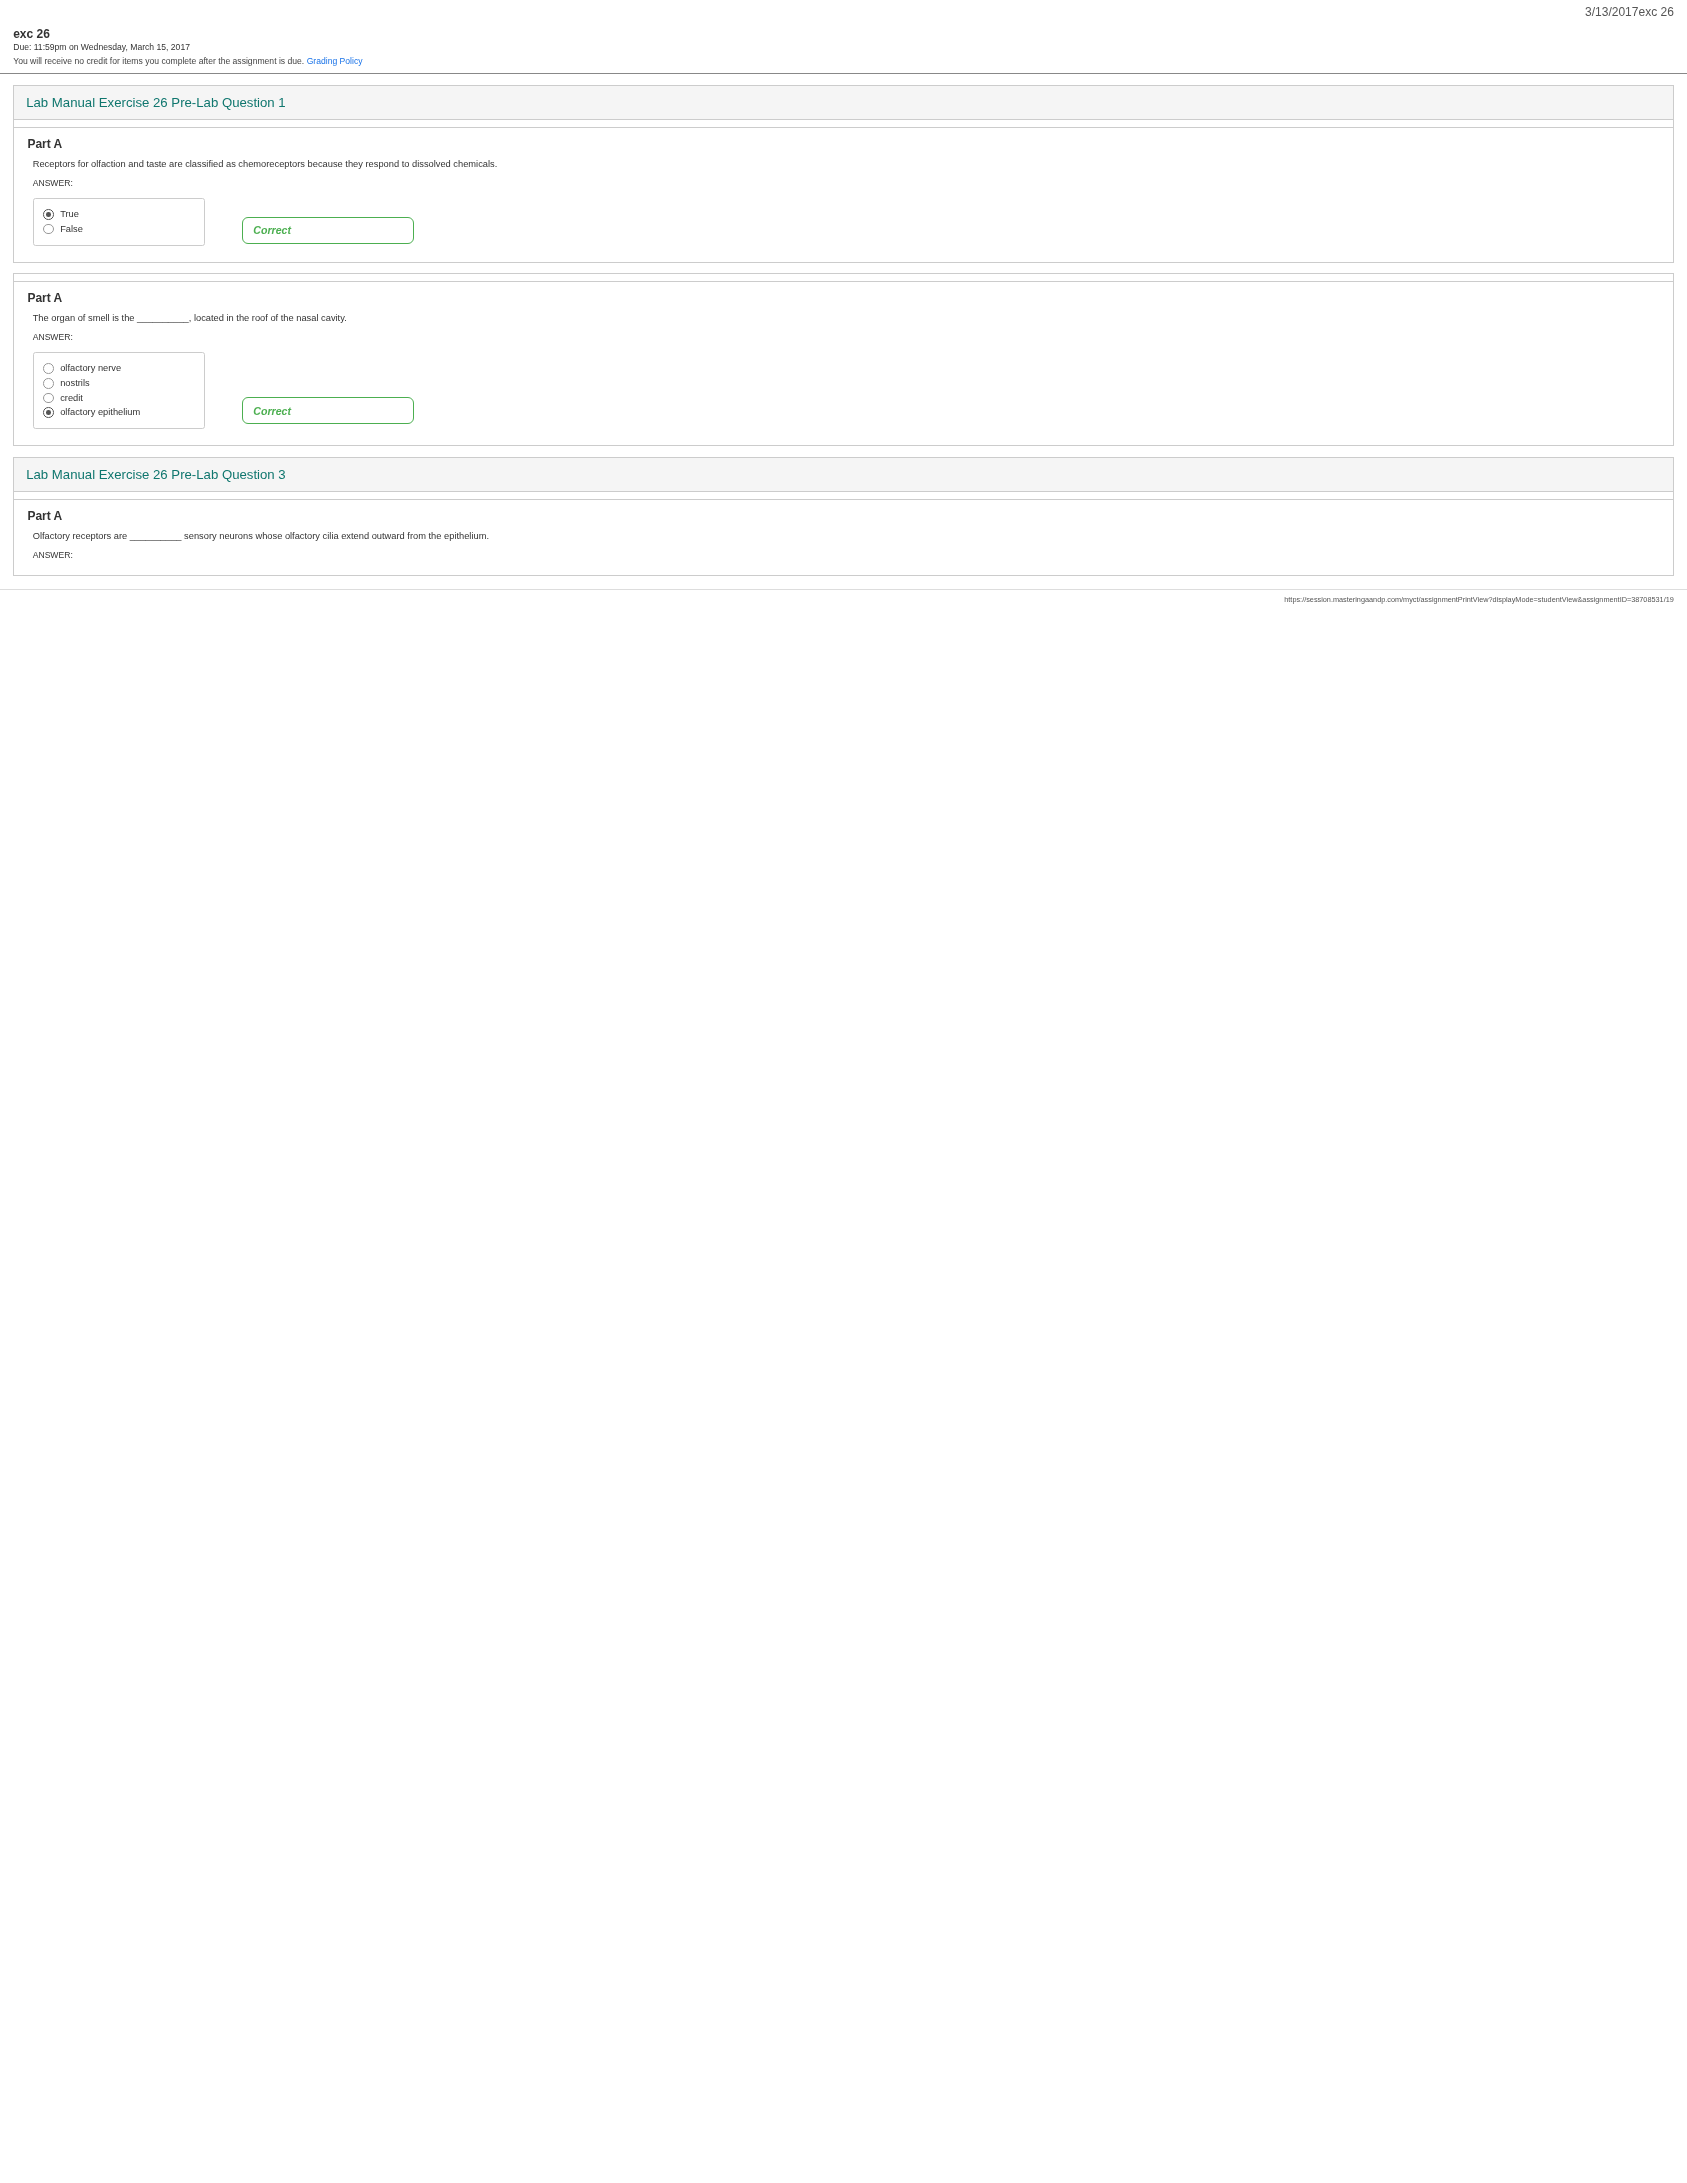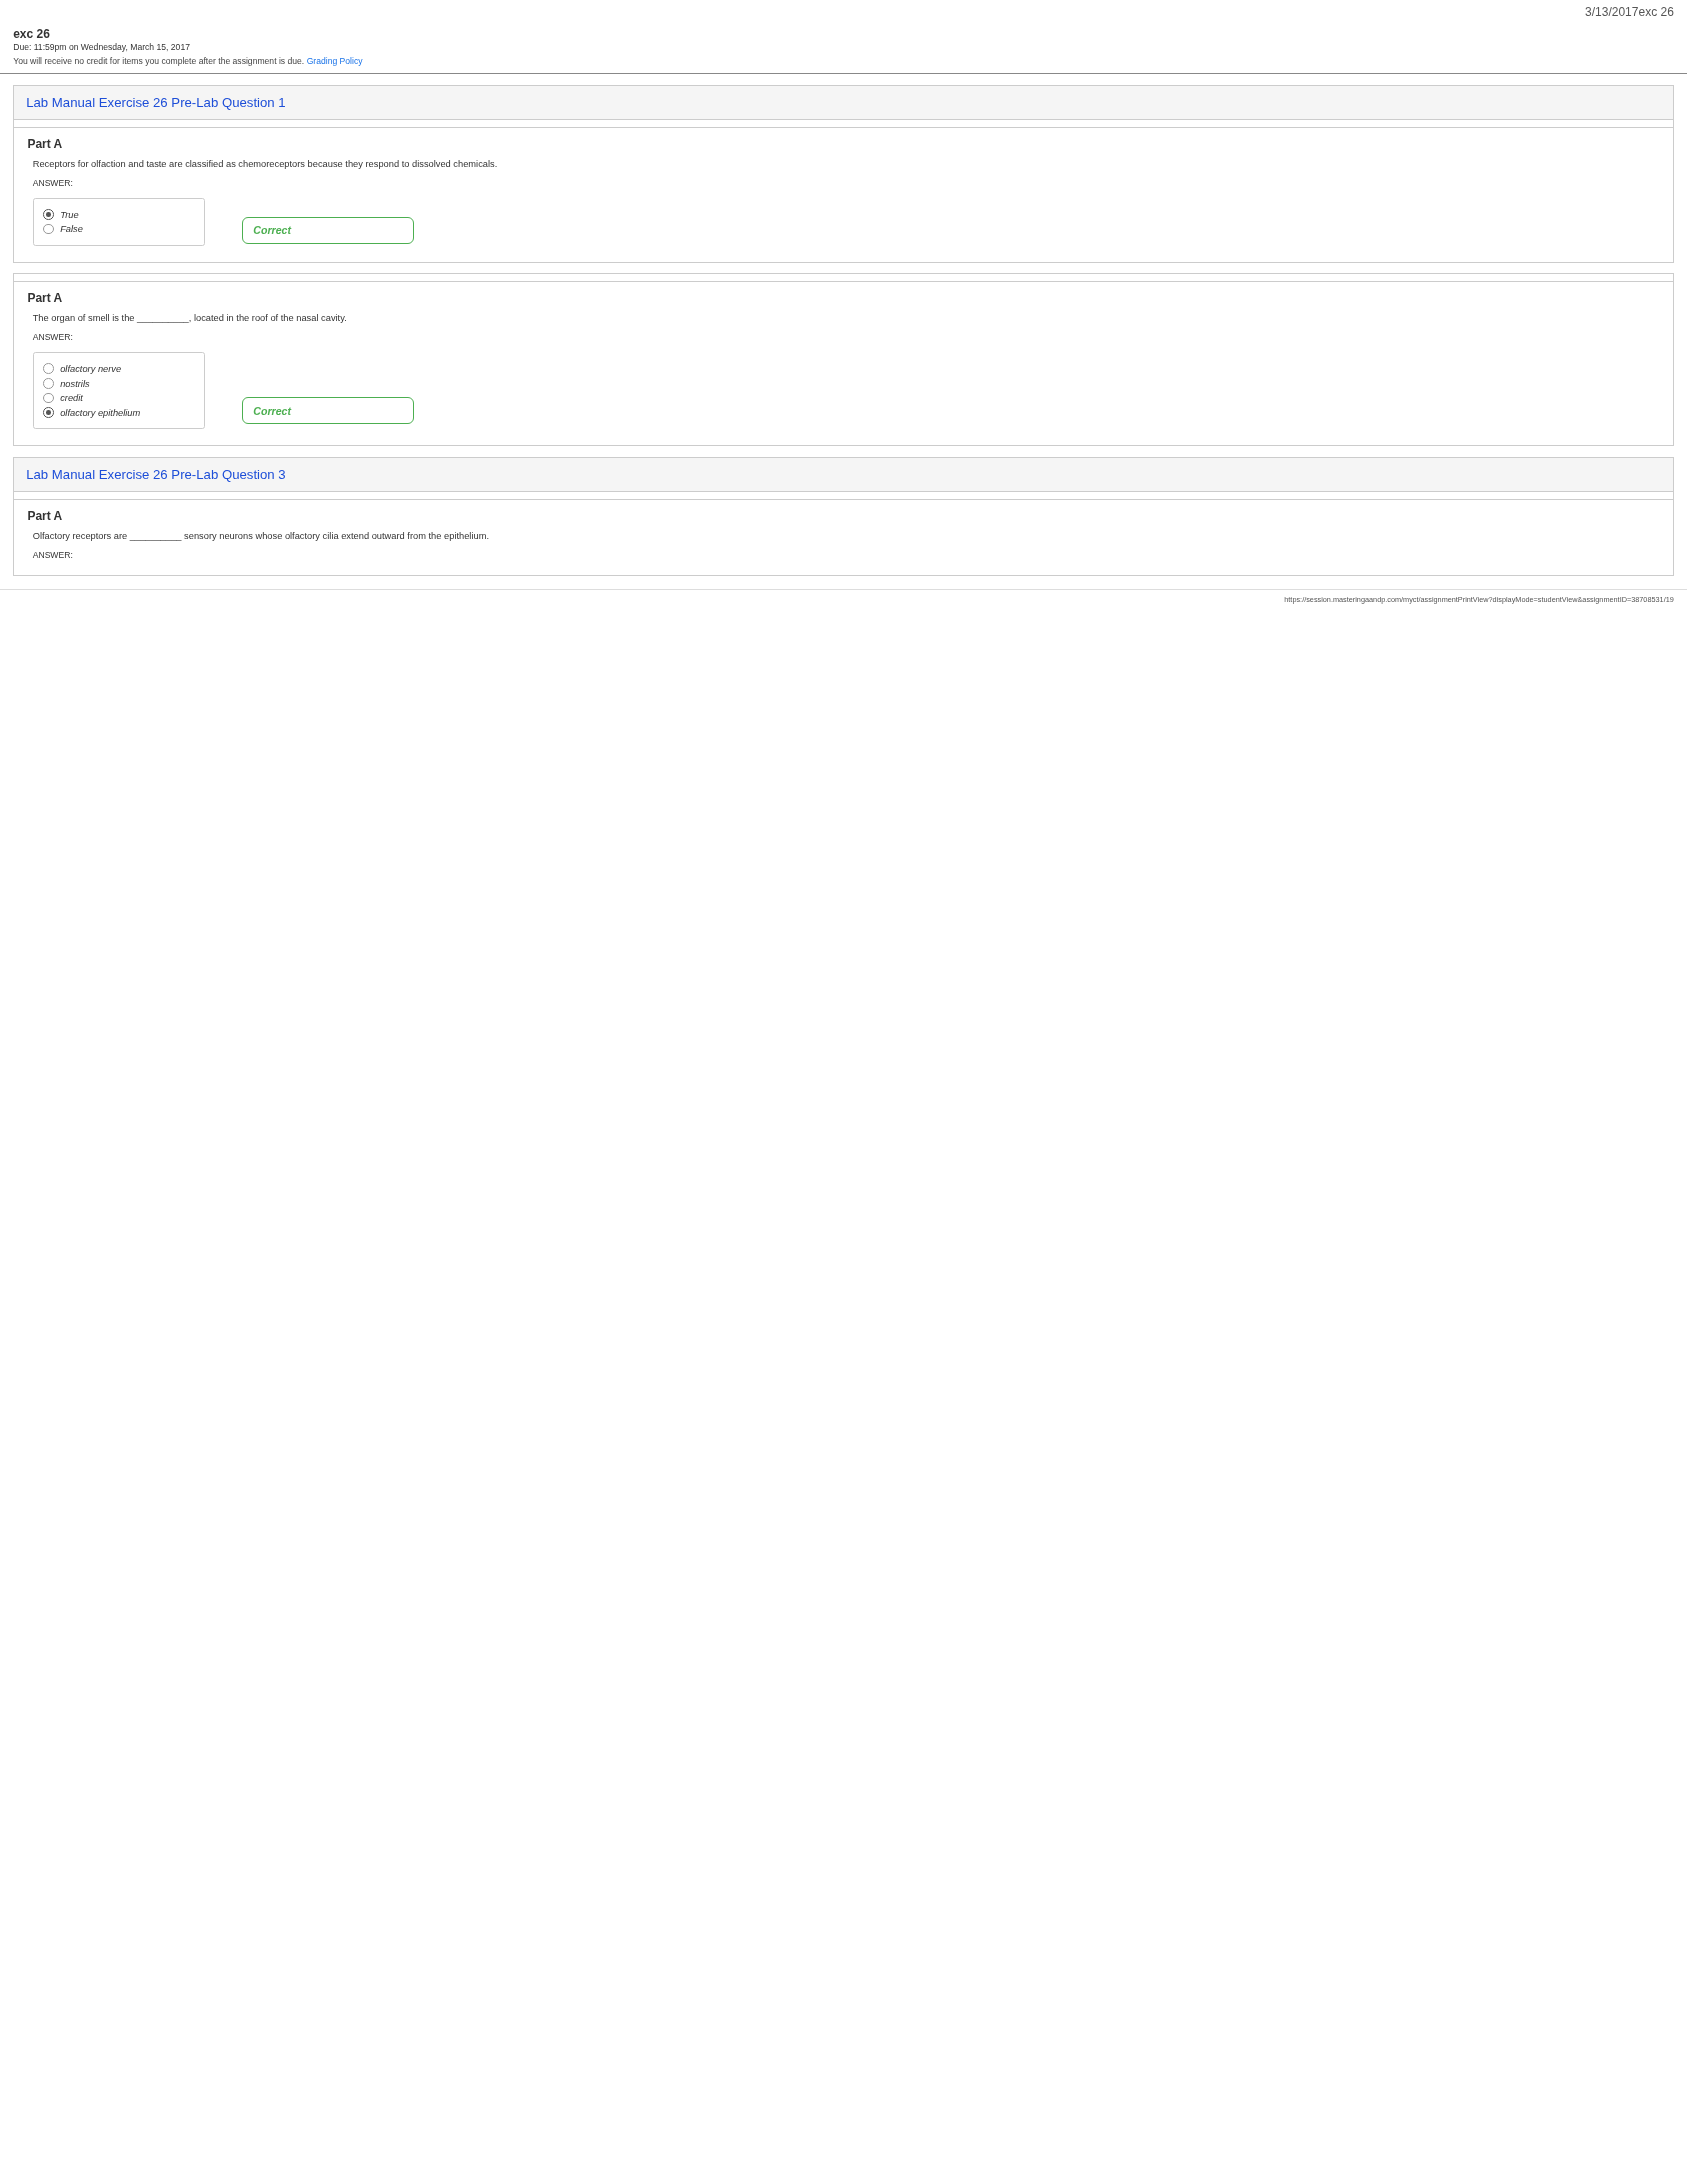--- a/index.html
+++ b/index.html
@@ -43,21 +43,21 @@
     .question-block {
       border: 0.7px solid #ccc;
       margin: 10.6px 13.2px;
       background: #fff;
     }
     .question-header {
       background: #f5f5f5;
       border-bottom: 0.7px solid #ccc;
       padding: 9.3px 12px;
       font-size: 13.2px;
-      color: #1d4ed8;
+      color: #0f766e;
     }
     .part-section {
       border-top: 0.7px solid #ccc;
       margin-top: 0;
     }
     .part-label {
       font-weight: bold;
       font-size: 12px;
       padding: 9.3px 13.2px 4px 13.2px;
     }
@@ -74,24 +74,23 @@
     .answer-box {
       border: 0.7px solid #ccc;
       margin: 5.3px 18.5px;
       padding: 6.6px 9.3px;
       border-radius: 2.6px;
       display: inline-block;
       min-width: 172px;
     }
     .radio-option {
       display: flex;
-      align-items: flex-end;
+      align-items: flex-start;
       margin: 4px 0;
       font-size: 9.3px;
-      font-style: italic;
     }
     .radio-option .radio-circle {
       width: 10.6px;
       height: 10.6px;
       border-radius: 50%;
       border: 1.3px solid #999;
       margin-right: 6.6px;
       flex-shrink: 0;
       display: flex;
       align-items: center;

